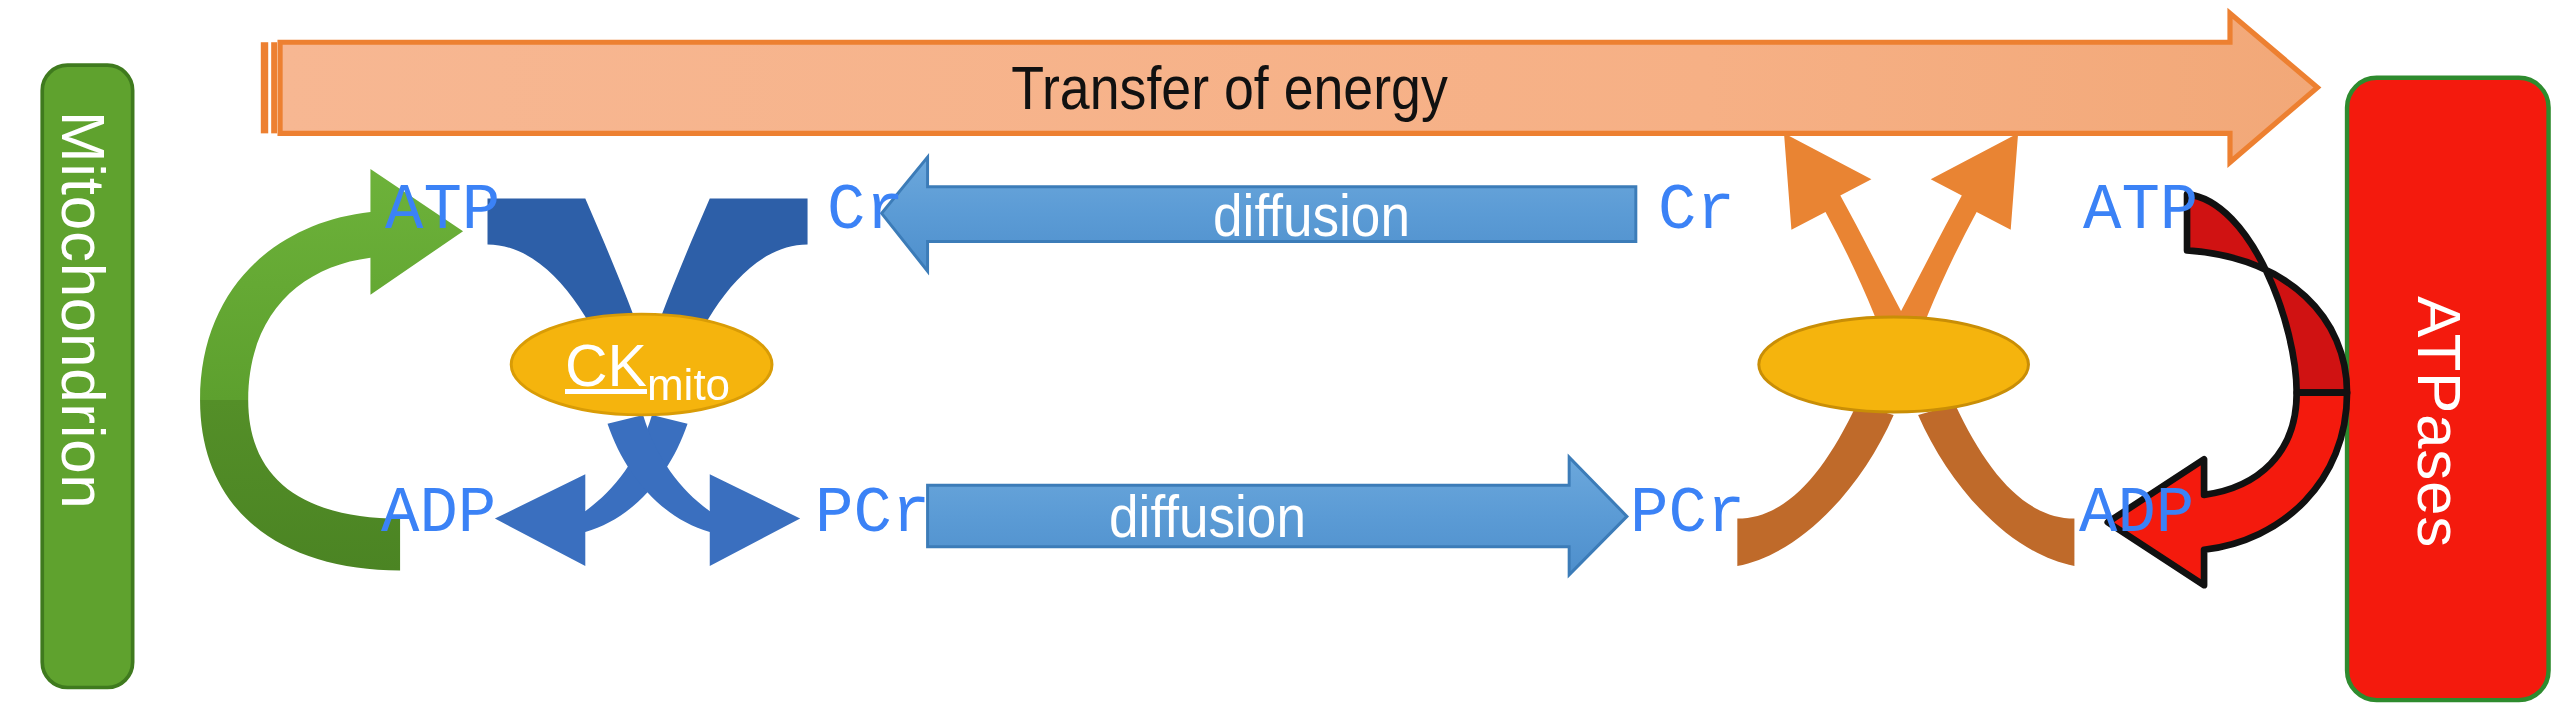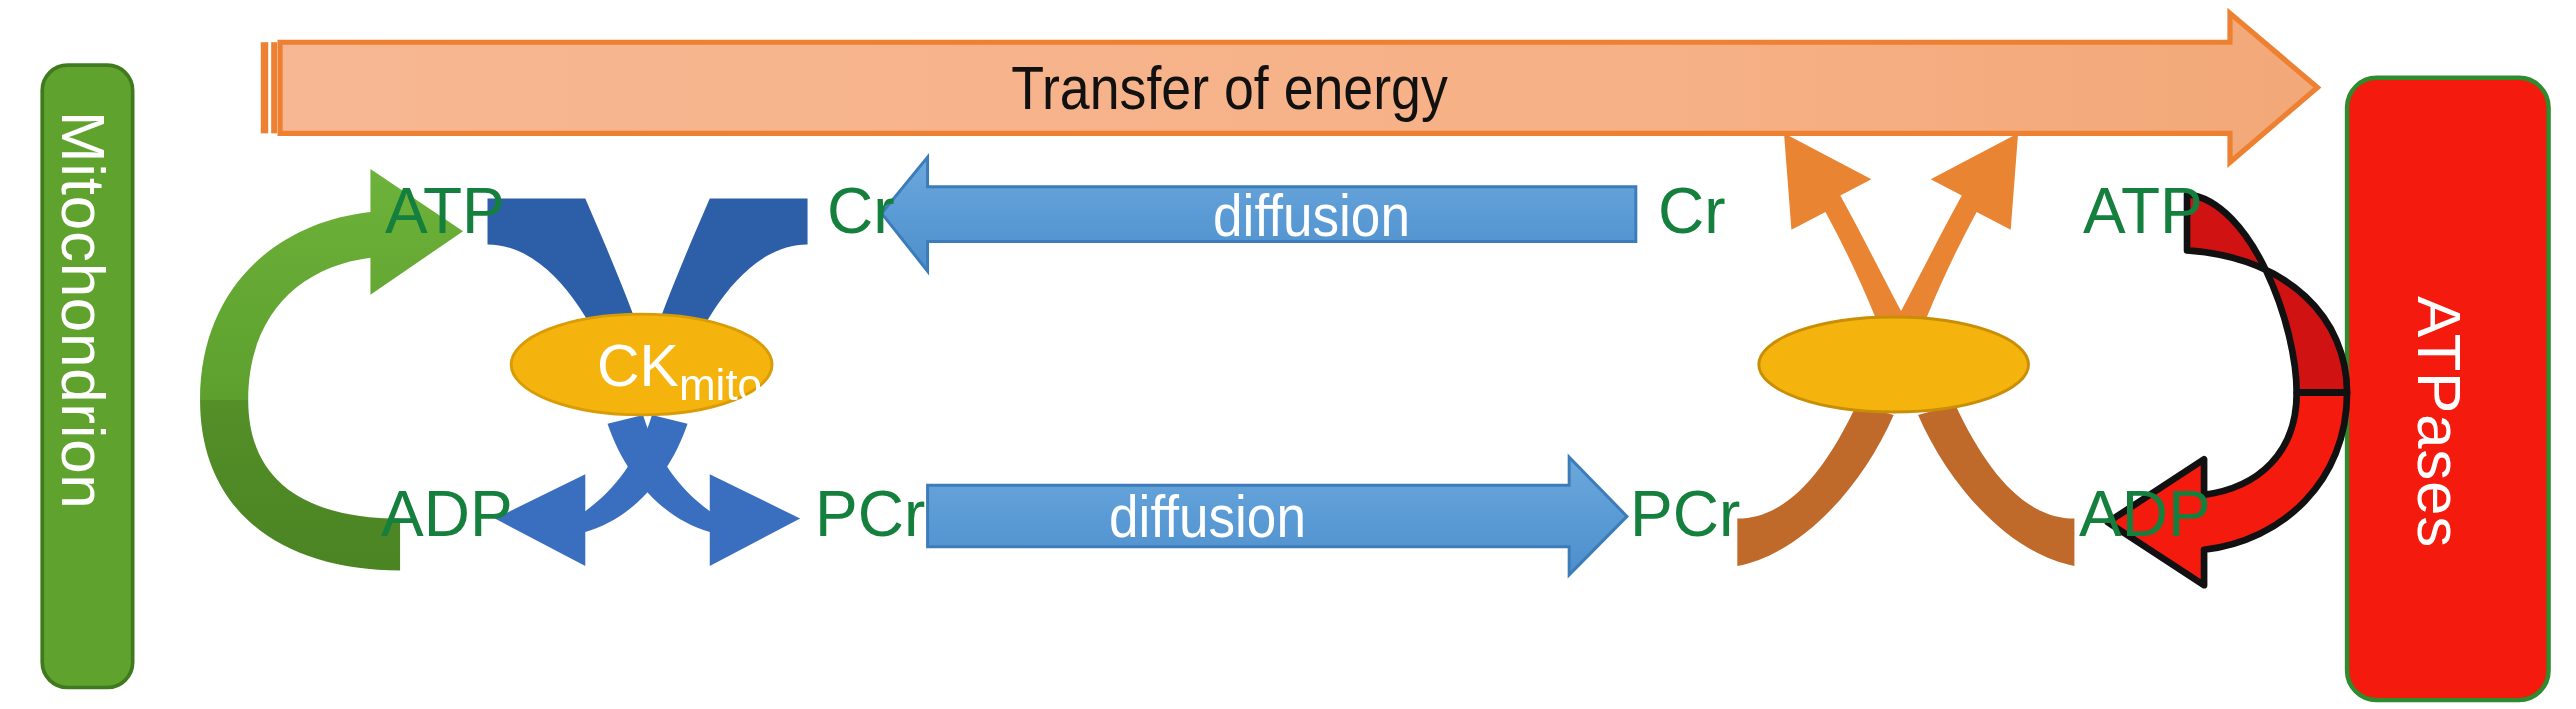--- a/index.html
+++ b/index.html
@@ -9,22 +9,22 @@
     width:2576px;
     height:709px;
     background:#ffffff;
     overflow:hidden;
   }
   #stage svg{position:absolute;left:0;top:0;width:2576px;height:709px;}
 
   
   .lbl{
     position:absolute;
-    color:#15803d;
-    font-family:Liberation Sans, sans-serif;
+    color:#3b82f6;
+    font-family:Liberation Mono, monospace;
     font-size:64px;
     line-height:1;
     white-space:nowrap;
     letter-spacing:0px;
   }
   .boxlabel{
     position:absolute;
     color:#ffffff;
     font-family:"Liberation Sans", sans-serif;
     font-size:62px;
@@ -219,19 +219,19 @@
 
   <div class="lbl" style="left:1658px; top:179px;">Cr</div>
   <div class="lbl" style="left:1630px; top:482px;">PCr</div>
 
   <div class="lbl" style="left:2083px; top:179px;">ATP</div>
   <div class="lbl" style="left:2079px; top:482px;">ADP</div>
 
   <div class="diff-text" style="left:1156px; top:182px; width:311px; text-align:center;">diffusion</div>
   <div class="diff-text" style="left:1052px; top:483px; width:311px; text-align:center;">diffusion</div>
 
-  <div class="ck-text" style="left:597px; top:332px;">
+  <div class="ck-text" style="left:565px; top:332px;text-decoration:underline;">
     <span>CK</span><span class="sub">mito</span>
   </div>
 
 
 </div>
 
 
 </body></html>

